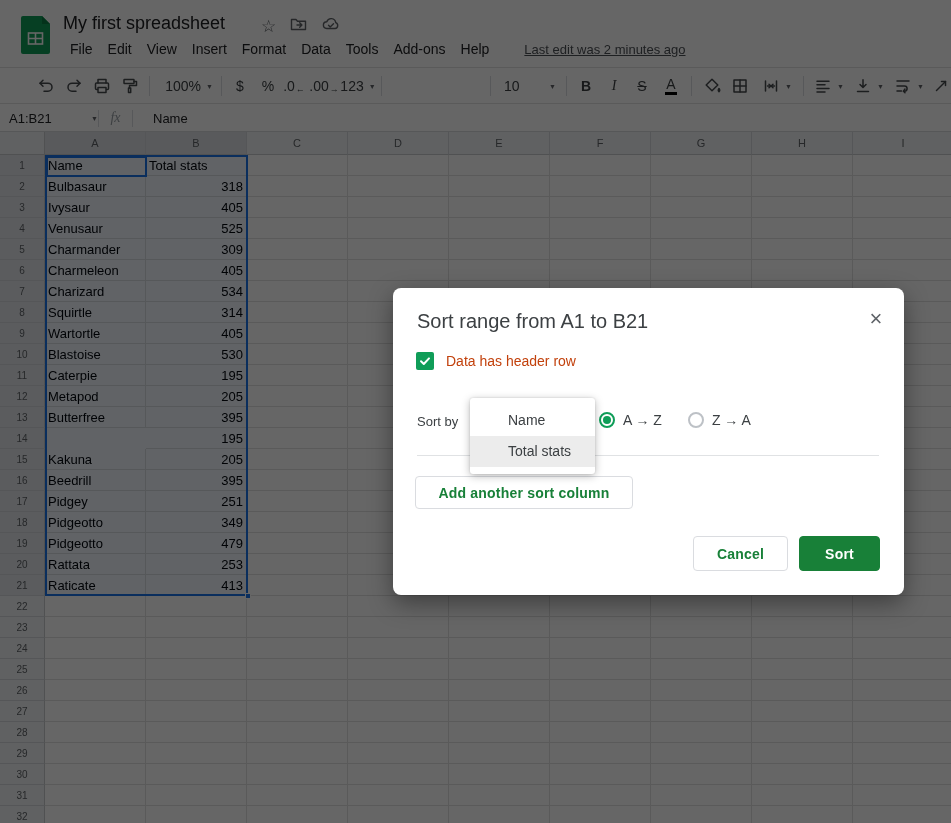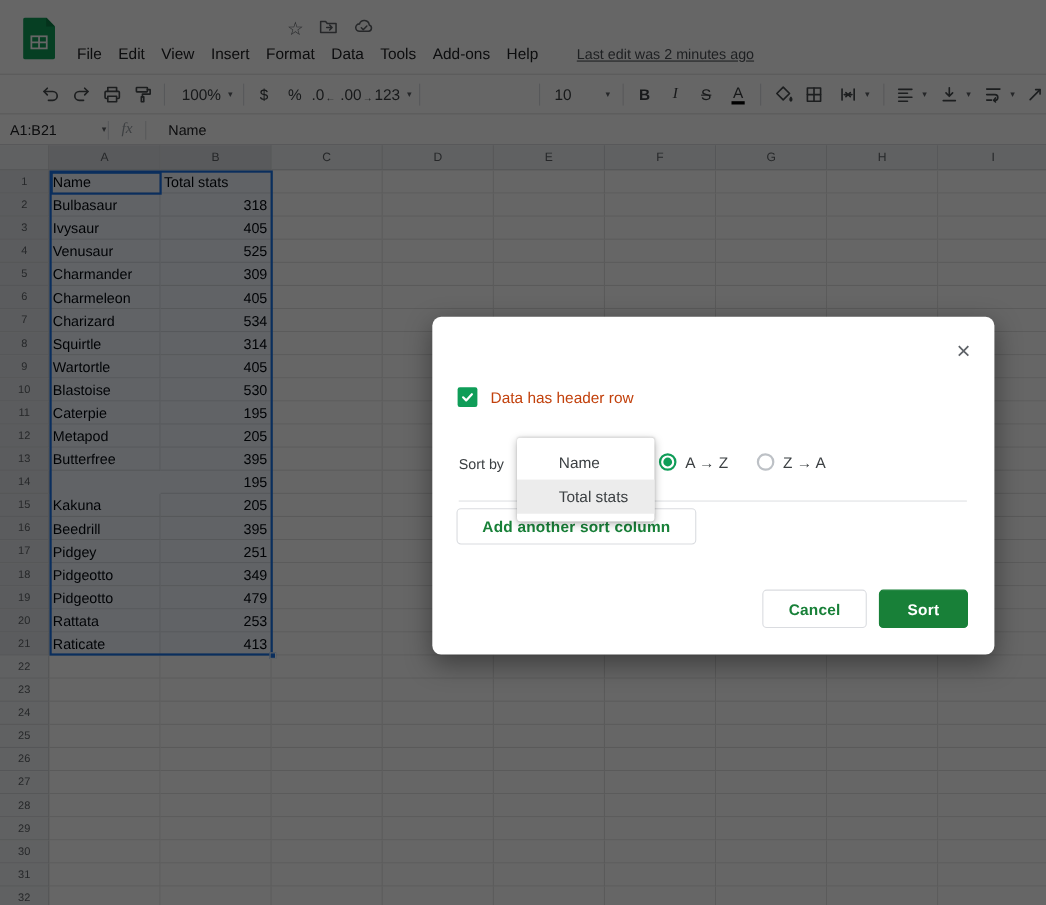--- a/index.html
+++ b/index.html
@@ -62,38 +62,39 @@
   .dd-item { height: 31px; line-height: 31px; padding-left: 38px; font-size: 14px; color: #3c4043; cursor: pointer; }
   .dd-item.hover { background: #ececec; }
   .radio-row { position: absolute; left: 206px; top: 124px; display: flex; align-items: center; }
   .radio { width: 16px; height: 16px; border-radius: 50%; border: 2px solid #bdc1c6; position: relative; }
   .radio.on { border-color: #0f9d58; }
   .radio.on::after { content: ""; position: absolute; left: 2px; top: 2px; width: 8px; height: 8px; border-radius: 50%; background: #0f9d58; }
   .radio-row label { margin: 0 0 0 8px; font-size: 14px; color: #3c4043; }
   .radio-gap { width: 26px; }
   .dlg-divider { position: absolute; left: 24px; top: 167px; width: 462px; border-top: 1px solid #e0e2e4; }
   .btn { border: 1px solid #dadce0; background: #fff; border-radius: 4px; color: #188038; font-size: 14px; font-weight: bold; font-family: "Liberation Sans", sans-serif; letter-spacing: 0.2px; cursor: pointer; }
-  .btn-add { position: absolute; left: 22px; top: 174px; width: 218px; height: 33px; }
+  .btn-add { position: absolute; left: 22px; top: 188px; width: 218px; height: 33px; }
   .btn-cancel { position: absolute; left: 300px; top: 248px; width: 95px; height: 35px; }
   .btn-sort { position: absolute; left: 406px; top: 248px; width: 81px; height: 35px; background: #188038; border-color: #188038; color: #fff; }
 </style>
 </head>
 <body>
 
 <div class="stage">
 
   <div class="titlebar">
     <span class="logo">
       <svg width="29" height="38" viewBox="0 0 29 38">
         <path d="M2 0 h19 l8 8 v28 a2 2 0 0 1 -2 2 h-25 a2 2 0 0 1 -2 -2 v-34 a2 2 0 0 1 2 -2 z" fill="#0f9d58"></path>
         <path d="M21 0 l8 8 h-8 z" fill="#0a7d44"></path>
         <rect x="7.5" y="17" width="14" height="11" fill="none" stroke="#fff" stroke-width="1.6"></rect>
         <path d="M7.5 22.5 h14 M14.5 17 v11" stroke="#fff" stroke-width="1.6"></path>
       </svg>
     </span>
+    <span class="doc-title">My first spreadsheet</span>
     <span class="title-icons">
       <span class="star">☆</span>
       <span>
         <svg width="19" height="18" viewBox="0 0 18 18" fill="none" stroke="#5f6368" stroke-width="1.4" stroke-linecap="round" stroke-linejoin="round">
           <path d="M2 4.5 h4.5 l1.5 1.8 h8 v8.2 h-14 z"></path>
           <path d="M7.5 10 h4.5 M10.2 7.8 L12.4 10 l-2.2 2.2"></path>
         </svg>
       </span>
       <span>
         <svg width="20" height="18" viewBox="0 0 19 18" fill="none" stroke="#5f6368" stroke-width="1.4" stroke-linecap="round" stroke-linejoin="round">
@@ -601,20 +602,21 @@
       <div class="cell" style="left: 853px; top: 674px; width: 101px;"></div>
       <div class="sel-overlay">
         <div class="active-cell"></div>
         <div class="fill-handle"></div>
       </div>
     </div>
 
   <div class="scrim"></div>
 
   <div class="dialog">
+    <div class="dlg-title">Sort range from A1 to B21</div>
     <div class="dlg-close">×</div>
 
     <div class="dlg-checkrow">
       <span class="checkbox">
         <svg width="12" height="12" viewBox="0 0 12 12" fill="none" stroke="#fff" stroke-width="2" stroke-linecap="round" stroke-linejoin="round">
             <path d="M2 6.2 L4.8 9 L10 3.4"></path>
           </svg>
       </span>
       <label>Data has header row</label>
     </div>

